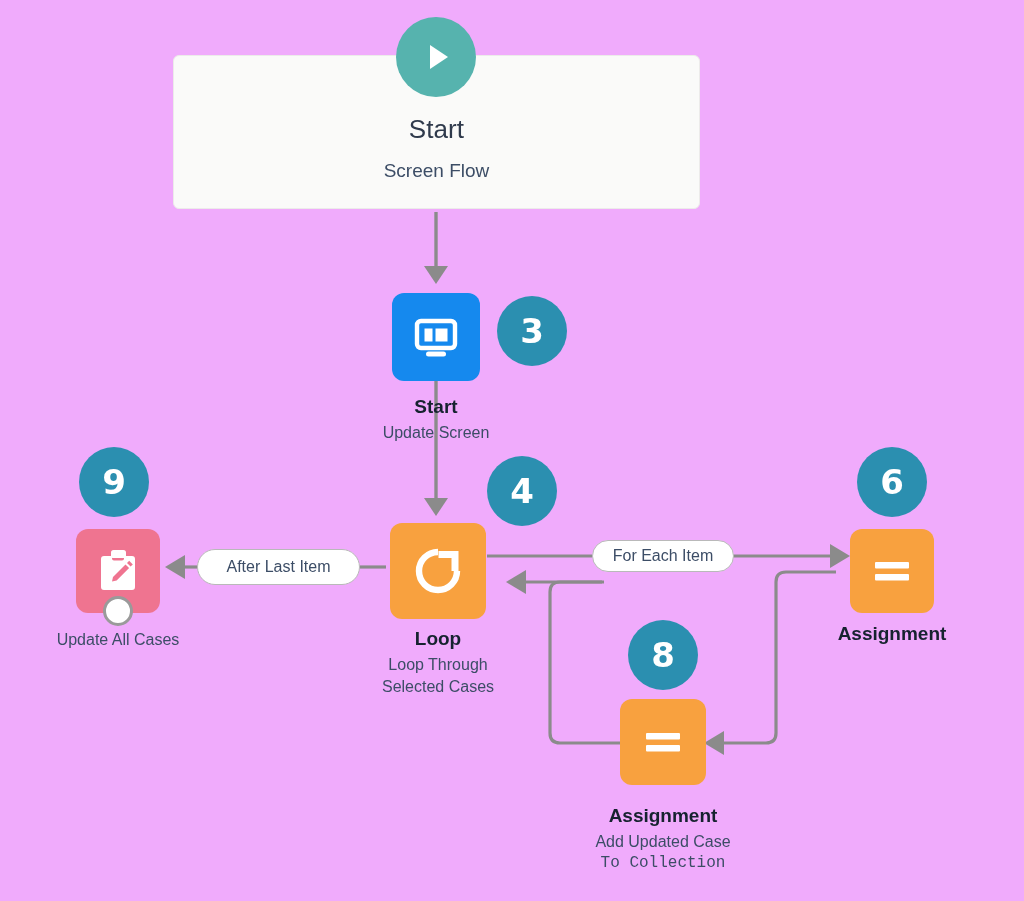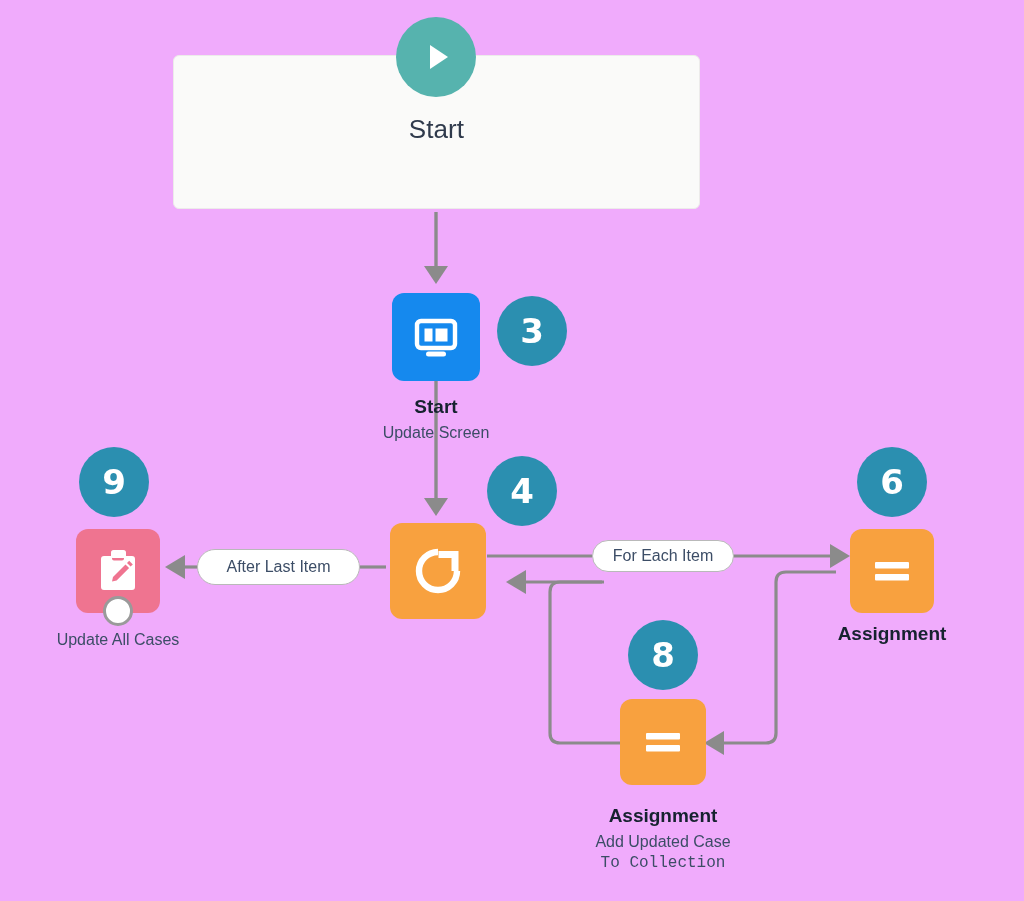--- a/index.html
+++ b/index.html
@@ -182,20 +182,21 @@
     </g>
   </svg>
 
   <div class="start-box"></div>
   <div class="start-circle">
     <svg width="44" height="44" viewBox="0 0 44 44">
       <path d="M16,10 L34,22 L16,34 z" fill="#ffffff"></path>
     </svg>
   </div>
   <div class="start-title">Start</div>
+  <div class="start-sub">Screen Flow</div>
 
   <div class="node-icon" style="left:392px; top:293px; width:88px; height:88px; background:#1589ee;">
     <svg width="54" height="54" viewBox="0 0 54 54">
       <rect x="8" y="11" width="38" height="27" rx="4" ry="4" fill="none" stroke="#ffffff" stroke-width="4.4"></rect>
       <rect x="15.5" y="18.5" width="8" height="13" fill="#ffffff"></rect>
       <rect x="26.5" y="18.5" width="12" height="13" fill="#ffffff"></rect>
       <rect x="17" y="41.5" width="20" height="5" rx="2.5" ry="2.5" fill="#ffffff"></rect>
     </svg>
   </div>
   <div class="badge" style="left:497px; top:296px; width:70px; height:70px;">3</div>
@@ -205,20 +206,25 @@
   </div>
 
   <div class="node-icon" style="left:390px; top:523px; width:96px; height:96px; background:#f8a13f;">
     <svg width="62" height="62" viewBox="0 0 62 62">
       <path d="M31,12 A19,19 0 1 0 50,31" fill="none" stroke="#ffffff" stroke-width="6.4" stroke-linecap="butt"></path>
       <path d="M44.5,11 L51.5,11 L51.5,18 L51.5,31 L44.5,31 L44.5,18 L31.5,18 L31.5,11 z" fill="#ffffff"></path>
       <path d="M30,9 L30,21 L40,15 z" fill="#ffffff" opacity="0"></path>
     </svg>
   </div>
   <div class="badge" style="left:487px; top:456px; width:70px; height:70px;">4</div>
+  <div class="node-label" style="left:313px; top:628px; width:250px;">
+    <span class="ttl">Loop</span>
+    <span class="sub">Loop Through</span>
+    <span class="sub" style="margin-top:0;">Selected Cases</span>
+  </div>
 
   <div class="node-icon" style="left:850px; top:529px; width:84px; height:84px; background:#f8a13f;">
     <svg width="52" height="52" viewBox="0 0 52 52">
       <rect x="9" y="17" width="34" height="6.5" rx="1" fill="#ffffff"></rect>
       <rect x="9" y="29" width="34" height="6.5" rx="1" fill="#ffffff"></rect>
     </svg>
   </div>
   <div class="badge" style="left:857px; top:447px; width:70px; height:70px;">6</div>
   <div class="node-label" style="left:772px; top:623px; width:240px;">
     <span class="ttl">Assignment</span>

